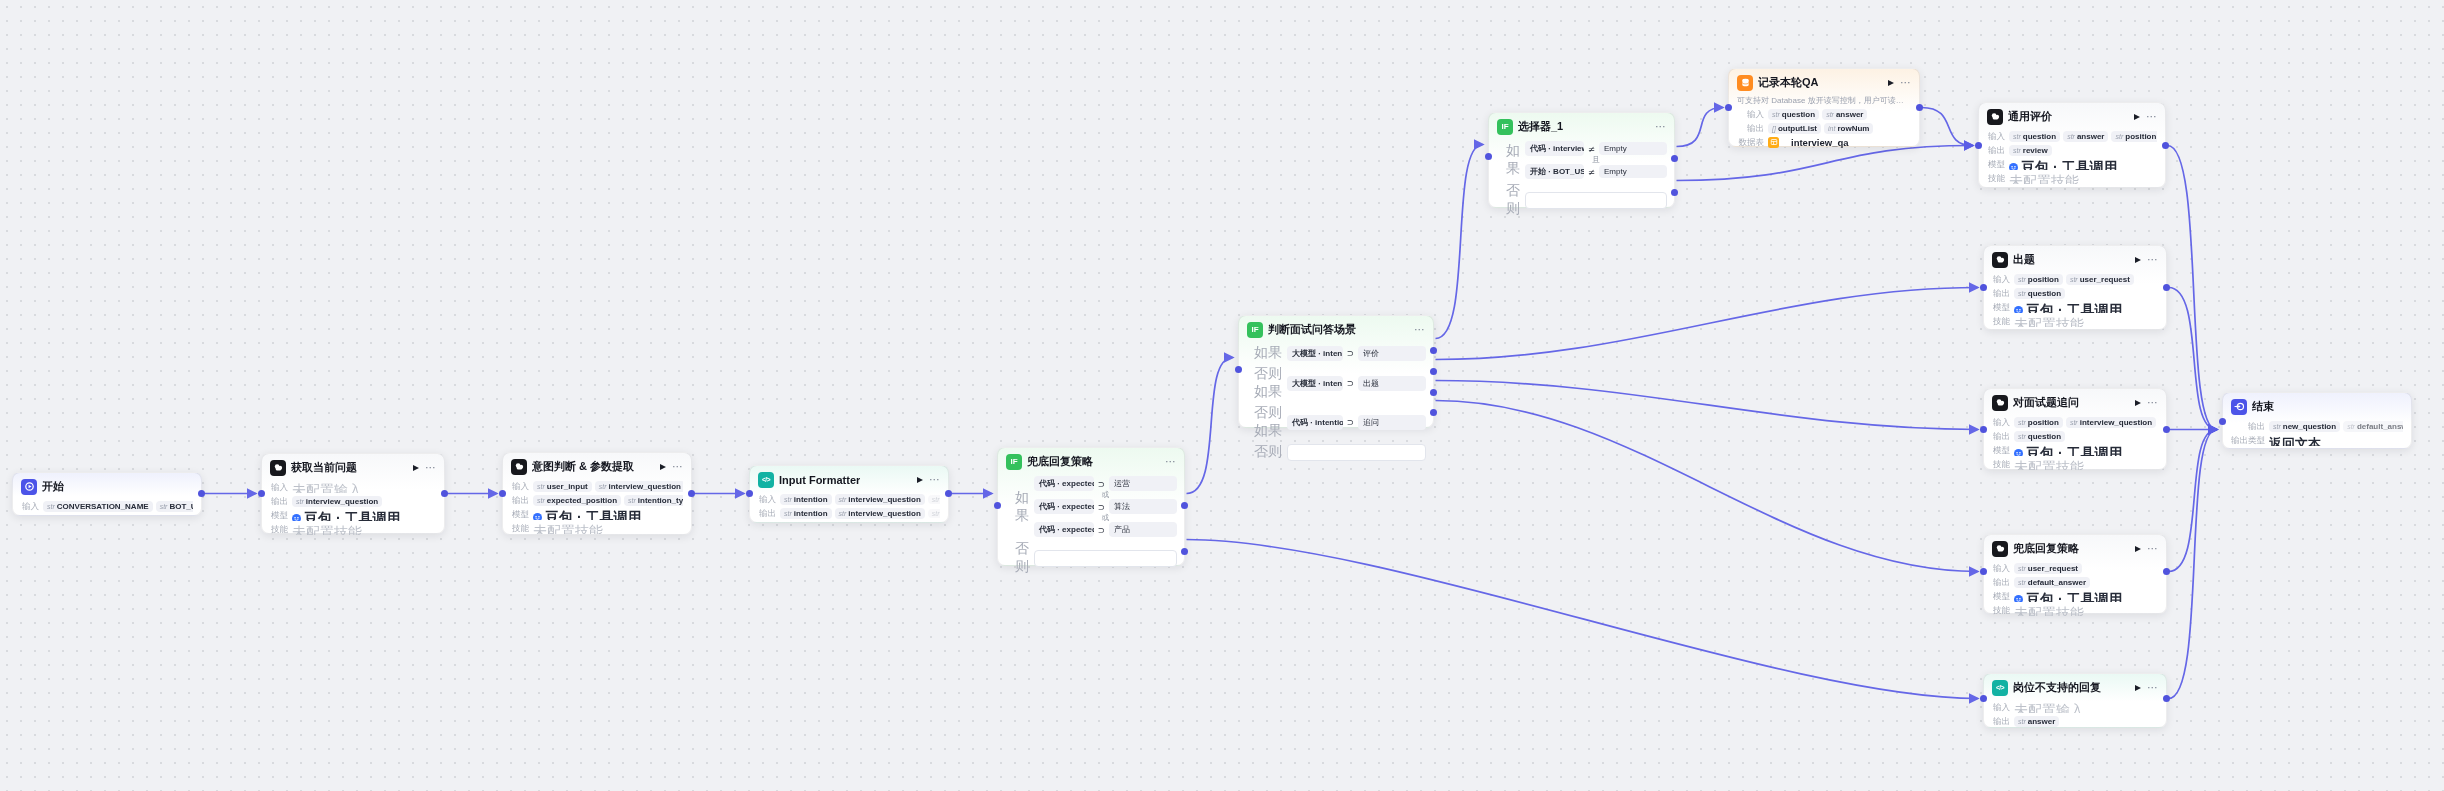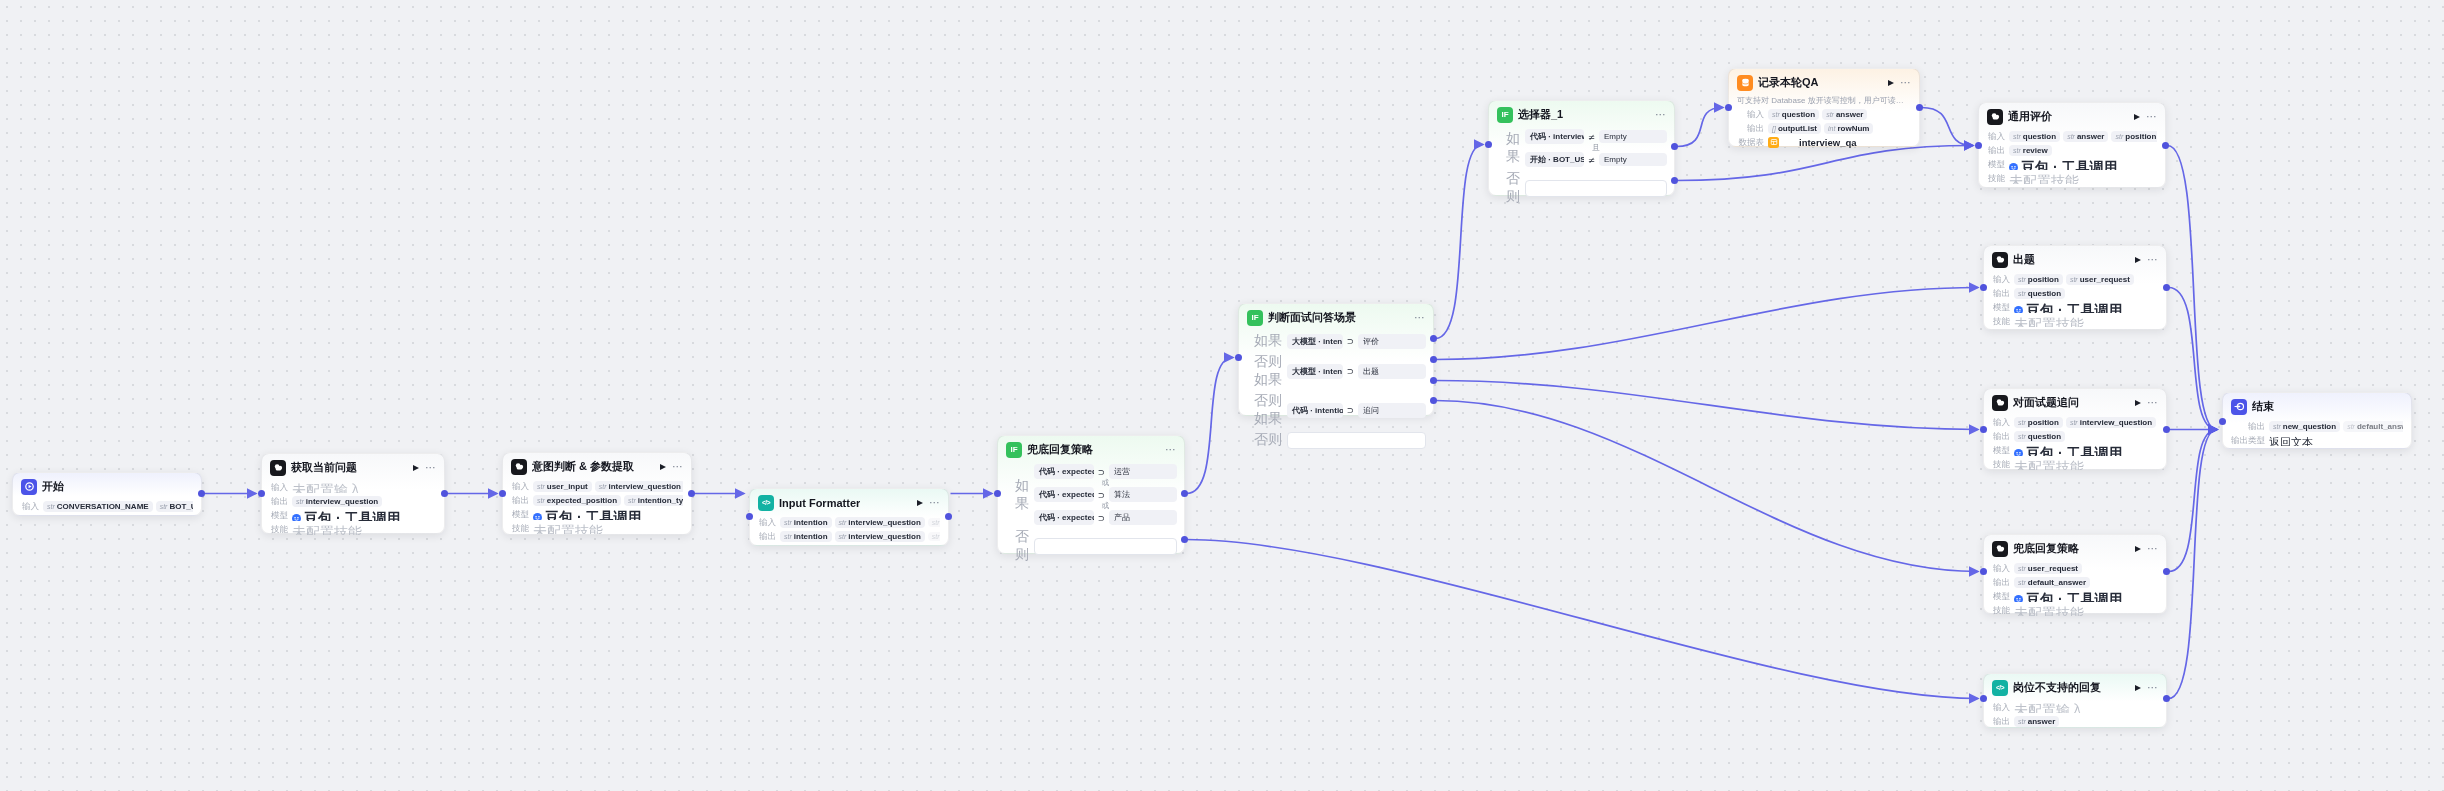--- a/index.html
+++ b/index.html
@@ -7,21 +7,21 @@
   #canvas{position:relative;width:2444px;height:791px;background-color:#f0f1f4;
     background-image:radial-gradient(circle,#d8dade 1.1px,transparent 1.4px);
     background-size:14px 14px;overflow:hidden;}
   #edge-layer{position:absolute;left:0;top:0;width:2444px;height:791px;z-index:1;}
   .edge{fill:none;stroke:#5a5ce6;stroke-width:1.7;opacity:.92;}
 
   .node{position:absolute;z-index:2;background:#fff;border:1px solid rgba(22,24,35,.08);
     border-radius:8px;box-shadow:0 2px 8px rgba(22,24,35,.09);box-sizing:border-box;}
   .t-llm{background:linear-gradient(180deg,#f7f8fa 0%,#fff 46%);}
   .t-code{background:linear-gradient(180deg,#eaf9f4 0%,#fff 52%);}
-  .t-if{background:linear-gradient(180deg,#edfaf0 0%,#fff 52%);}
+  .t-if{background:linear-gradient(180deg,#edfaf0 0%,#fff 52%);margin-top:12px;}
   .t-db{background:linear-gradient(180deg,#fdf2e4 0%,#fff 55%);}
   .t-flow{background:linear-gradient(180deg,#eff1fd 0%,#fff 55%);}
 
   .nhead{display:flex;align-items:center;gap:5px;padding:5px 8px 3px;height:17px;}
   .nicon{width:16px;height:16px;border-radius:4px;flex:none;display:flex;align-items:center;justify-content:center;
     font-weight:700;color:#fff;}
   .i-llm{background:#17181d;}
   .i-code{background:#12b2a3;font-size:6.5px;letter-spacing:-.5px;}
   .i-if{background:#34c15c;font-size:8px;}
   .i-db{background:#ff8c21;}
@@ -39,21 +39,21 @@
   .tags{display:flex;gap:3px;align-items:center;min-width:0;}
   .tag{flex:none;display:inline-flex;gap:2px;align-items:baseline;background:#f0f1f6;border-radius:4px;
     padding:1px 4px;font-size:8px;font-weight:700;color:#262b38;}
   .tag i{font-style:italic;font-weight:400;font-size:7px;color:#9ba1ae;}
   .tag.fade{opacity:.45;max-width:22px;overflow:hidden;}
   .tag.dim{opacity:.62;}
   .muted{font-size:14px;color:#bcc0c9;}
   .model{display:flex;gap:3px;align-items:center;font-size:14px;color:#262b38;font-weight:700;}
   .micon{width:9px;height:9px;flex:none;display:flex;}
   .desc{font-size:8px;color:#9aa0ae;margin:1px 8px 2px;white-space:nowrap;overflow:hidden;text-overflow:ellipsis;}
-  .dbname{display:flex;gap:20px;align-items:center;font-size:9.5px;font-weight:700;color:#1c202c;}
+  .dbname{display:flex;gap:12px;align-items:center;font-size:9.5px;font-weight:700;color:#1c202c;}
   .tblicon{width:11px;height:11px;border-radius:2.5px;background:#ffac16;flex:none;display:flex;align-items:center;justify-content:center;}
 
   .ifgroup{display:flex;gap:5px;margin:3px 7px;align-items:center;}
   .cbox{flex:1;display:flex;flex-direction:column;gap:1px;min-width:0;}
   .cline{display:flex;align-items:center;gap:4px;height:15px;}
   .cpill{flex:1;min-width:0;background:#f0f1f6;border-radius:4px;padding:2px 5px;font-size:8px;font-weight:700;
     color:#272c39;white-space:nowrap;overflow:hidden;}
   .cop{flex:none;font-size:8.5px;color:#272c39;font-family:"DejaVu Sans",sans-serif;}
   .cval{flex:none;width:58px;background:#f0f1f6;border-radius:4px;padding:2px 5px;font-size:8px;font-weight:400;
     color:#272c39;white-space:nowrap;overflow:hidden;}
@@ -230,21 +230,21 @@
         </span>
   </div>
   <div class="nrow">
         <span class="rlabel">技能</span>
         <span class="muted">未配置技能</span>
       </div>
   <span class="port in" style="top:37px"></span>
   <span class="port out" style="top:37px"></span>
 </div>
 
-<div class="node t-code" style="left:749px;top:488px;width:200px;height:58px">
+<div class="node t-code" style="left:749px;top:465px;width:200px;height:58px">
   <div class="nhead">
     <span class="nicon i-code">&lt;/&gt;</span>
     <span class="ntitle">Input Formatter</span>
     <span class="hbtns">
           <span class="play"></span>
           <span class="more">···</span>
         </span>
   </div>
   <div class="nrow">
         <span class="rlabel">输入</span>
@@ -756,18 +756,18 @@
           </span>
       <span class="tag dim">
             <i>str</i>
             <b>default_answer</b>
           </span>
 
     </span>
   </div>
   <div class="nrow">
         <span class="rlabel">输出类型</span>
-    <span style="font-size:11px;font-weight:400;color:#262b38">返回文本</span>
+    <span style="font-size:13px;font-weight:700;color:#262b38">返回文本</span>
   </div>
   <span class="port in" style="top:25px"></span>
 </div>
 
 </div>
 
 </body></html>

